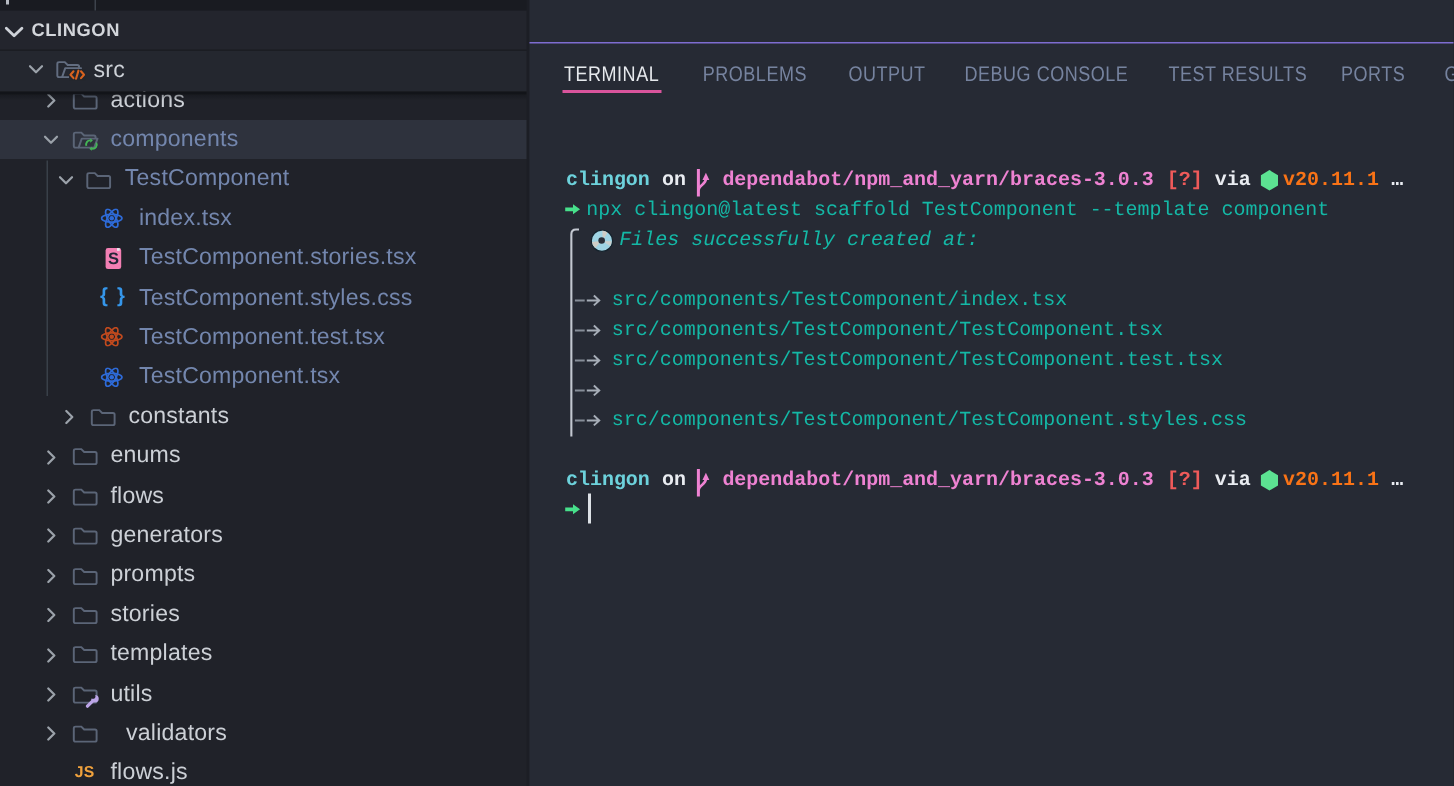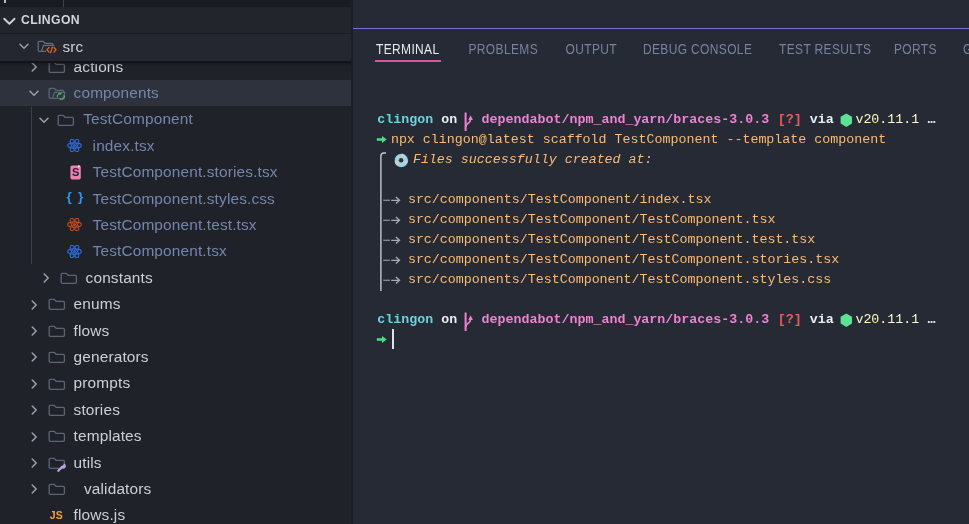--- a/index.html
+++ b/index.html
@@ -6,26 +6,26 @@
     font-family:"Liberation Sans",sans-serif;}
   .abs{position:absolute;}
   #sidebar{position:absolute;left:0;top:0;width:353px;height:524px;background:#202229;overflow:hidden;}
   .row{position:absolute;left:0;width:353px;height:26.4px;}
   .rlab{position:absolute;top:50%;transform:translateY(-50%);font-size:15.4px;letter-spacing:0.15px;color:#ccd0d6;white-space:nowrap;}
   .blue>.rlab{color:#7386ad;}
   .ric{position:absolute;}
   #panel{position:absolute;left:353px;top:0;width:616px;height:524px;background:#262a34;}
   .tab{position:absolute;top:41.3px;font-size:12px;letter-spacing:.35px;color:#76839f;white-space:nowrap;transform:scaleY(1.18);transform-origin:0 0;}
   .tab.act{color:#e6e9ed;}
-  .tl{position:absolute;font-family:"Liberation Mono",monospace;font-size:13.32px;line-height:20px;white-space:pre;color:#fdba74;}
+  .tl{position:absolute;font-family:"Liberation Mono",monospace;font-size:13.32px;line-height:20px;white-space:pre;color:#14b8a6;}
   .cy{color:#6dd2dc;font-weight:bold;}
   .wh{color:#e9ecf1;font-weight:bold;}
   .pk{color:#ee82d2;font-weight:bold;}
   .rd{color:#ef5a5a;font-weight:bold;}
-  .gn{color:#fef9c3;font-weight:normal;}
+  .gn{color:#f97316;font-weight:bold;}
 </style>
 </head>
 <body>
 
 <div id="sidebar">
 <div class="row" style="top:53.40px;">
       <svg class="ric" style="left:30.699999999999996px;top:8.55px" width="7" height="10">
         <path d="M1.2,1 L5.2,5 L1.2,9" stroke="#9aa1a9" stroke-width="1.5" fill="none" stroke-linecap="round" stroke-linejoin="round"></path>
       </svg>
       <svg class="ric" style="left:47.8px;top:6.3500000000000005px" width="18" height="14">
@@ -269,21 +269,20 @@
 <span class="tl" style="left:54.90px;top:210.0px;">src/components/TestComponent/TestComponent.tsx</span>
 <svg class="abs" style="left:30.2px;top:235.6px" width="18" height="9">
       <path d="M0.2,4.3 H6.8" stroke="#868d98" stroke-width="1.3"></path>
       <path d="M8.2,4.3 H16.2 M12.9,1.0 L16.5,4.3 L12.9,7.6" stroke="#a6adb7" stroke-width="1.3" fill="none"></path>
     </svg>
 <span class="tl" style="left:54.90px;top:230.0px;">src/components/TestComponent/TestComponent.test.tsx</span>
 <svg class="abs" style="left:30.2px;top:255.6px" width="18" height="9">
       <path d="M0.2,4.3 H6.8" stroke="#868d98" stroke-width="1.3"></path>
       <path d="M8.2,4.3 H16.2 M12.9,1.0 L16.5,4.3 L12.9,7.6" stroke="#a6adb7" stroke-width="1.3" fill="none"></path>
     </svg>
-<span class="tl" style="left:54.90px;top:250.0px;">src/components/TestComponent/TestComponent.stories.tsx</span>
 <svg class="abs" style="left:30.2px;top:275.6px" width="18" height="9">
       <path d="M0.2,4.3 H6.8" stroke="#868d98" stroke-width="1.3"></path>
       <path d="M8.2,4.3 H16.2 M12.9,1.0 L16.5,4.3 L12.9,7.6" stroke="#a6adb7" stroke-width="1.3" fill="none"></path>
     </svg>
 <span class="tl" style="left:54.90px;top:270.0px;">src/components/TestComponent/TestComponent.styles.css</span>
 <span class="tl cy" style="left:24.30px;top:310.0px;">clingon</span>
     <span class="tl wh" style="left:88.35px;top:310.0px;">on</span>
     <svg class="abs" style="left:110.0px;top:311.6px" width="12" height="20">
       <path d="M2.6,0.6 V19.0" stroke="#ee82d2" stroke-width="2.0" fill="none"></path>
       <path d="M2.6,15.0 C2.6,11.2 7.6,11.4 7.6,7.2" stroke="#ee82d2" stroke-width="1.7" fill="none"></path>

